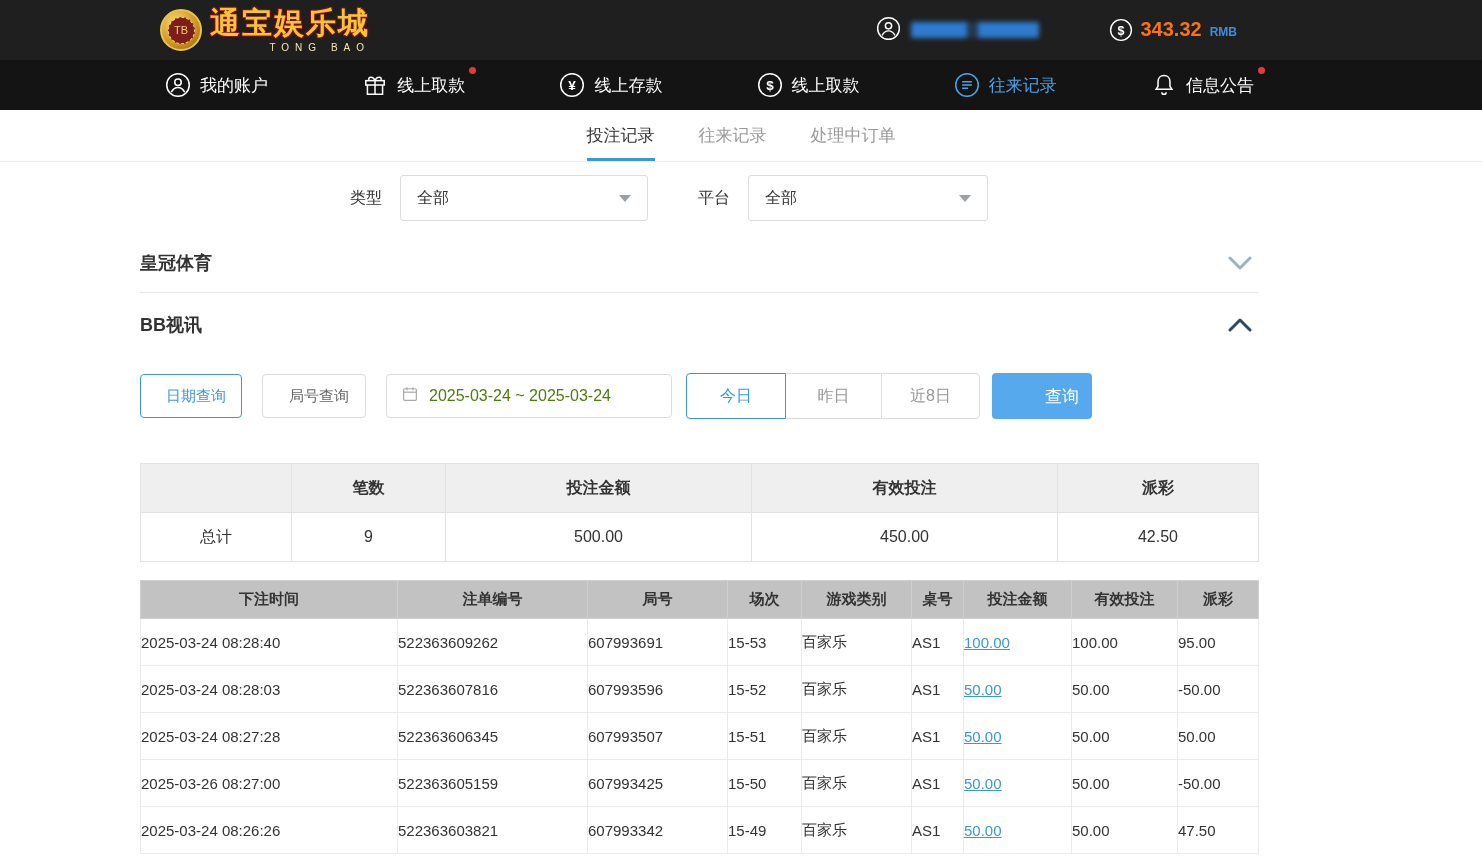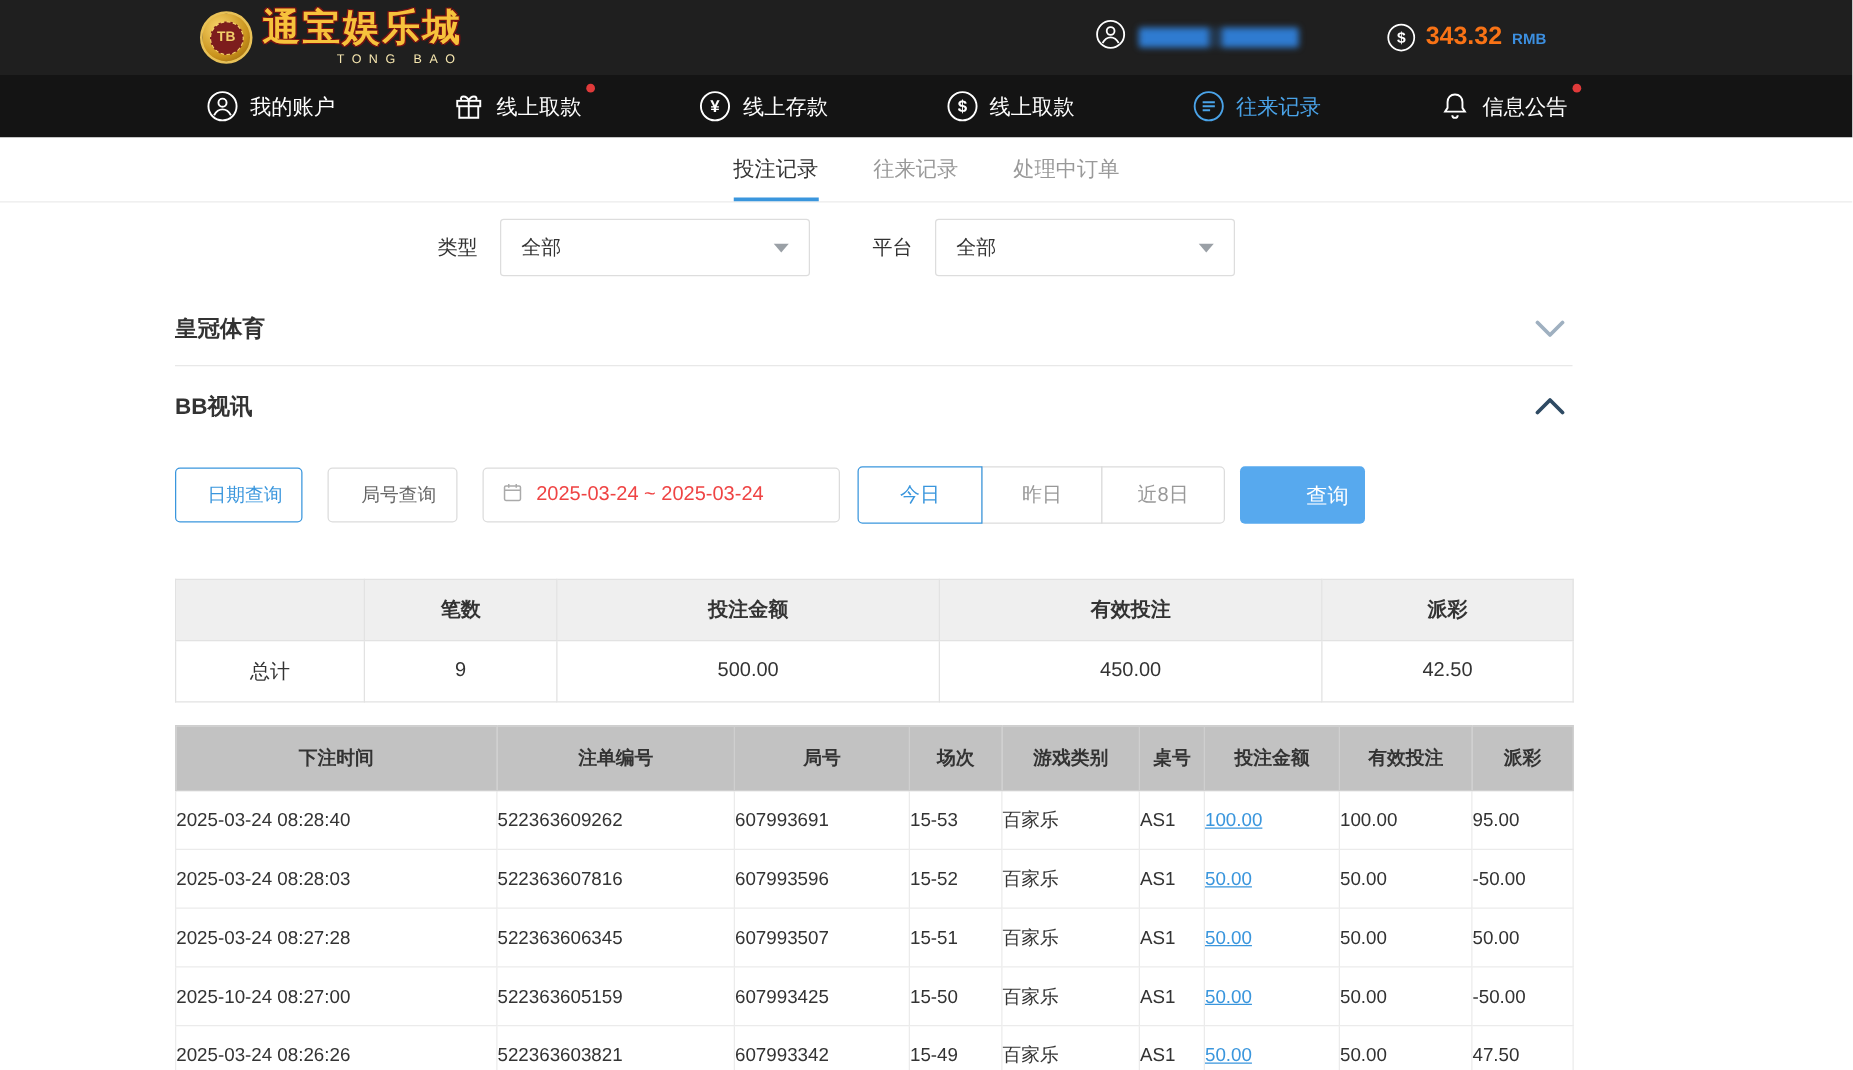--- a/index.html
+++ b/index.html
@@ -7,21 +7,21 @@
     font-family:"Liberation Sans","DejaVu Sans",sans-serif; }
 
   
   .topbar { height:60px; background:#1f1f1f; display:flex; align-items:center;
     justify-content:space-between; padding:0 245px 0 160px; }
   .logo { display:flex; align-items:center; gap:8px; cursor:pointer; }
   .coin { width:42px; height:42px; border-radius:50%;
     background:radial-gradient(circle at 35% 30%, #f9d66b, #c9921c 62%, #8a5a0a);
     border:2px solid #e8c157; display:flex; align-items:center; justify-content:center; }
   .coin-inner { width:27px; height:27px; border-radius:50%; background:#7d1d1d;
-    border:1px dashed #f3cf6a; color:#f3cf6a; font-size:11px; font-weight:bold;
+    border:1px dashed #f3cf6a; color:#f3cf6a; font-size:11px; font-weight:normal;
     display:flex; align-items:center; justify-content:center;text-align:center; }
   .logo-cn { font-size:30px; font-weight:bold; color:#f7c23c; letter-spacing:2px; line-height:1;
     text-shadow:1px 1px 0 #7a1212,-1px -1px 0 #7a1212,1px -1px 0 #7a1212,-1px 1px 0 #7a1212; }
   .logo-en { font-size:10px; color:#f7e7b0; letter-spacing:6px; text-align:right; margin-top:4px; }
   .topbar-right { display:flex; align-items:center; gap:70px; }
   .user-info { display:flex; align-items:center; gap:10px; color:#fff; cursor:pointer; }
   .user-info svg { width:25px; height:25px; }
   .masked { width:128px; height:16px; border-radius:2px; filter:blur(2.5px);
     background:linear-gradient(90deg,#2f7bd0 0 44%, rgba(47,123,208,.25) 44% 52%, #2f7bd0 52% 100%); }
   .balance { display:flex; align-items:baseline; gap:8px; cursor:pointer; }
@@ -66,42 +66,42 @@
   .section-title { font-size:18px; font-weight:bold; color:#333; }
   .chev { cursor:pointer; padding-right:6px; display:flex; align-items:center; }
 
   .query-bar { display:flex; align-items:center; margin-top:16px; }
   .qbtn { height:44px; border-radius:4px; background:#fff; font-size:15px; cursor:pointer;
     font-family:inherit;padding-left:10px; }
   .btn-blue-outline { width:102px; border:1px solid #3a96dd; color:#3a96dd; }
   .btn-gray-outline { width:104px; border:1px solid #dcdcdc; color:#666; margin-left:20px; }
   .date-input { margin-left:20px; width:286px; height:44px; border:1px solid #dcdcdc;
     border-radius:4px; display:flex; align-items:center; gap:10px; padding:0 14px;
-    font-size:16px; color:#ef4444; cursor:pointer; background:#fff; }
+    font-size:16px; color:#4d7c0f; cursor:pointer; background:#fff; }
   .range-group { display:flex; margin-left:14px; }
   .range-btn { width:99px; height:46px; border:1px solid #dcdcdc; background:#fff;
     color:#999; font-size:16px; margin-left:-1px; cursor:pointer; font-family:inherit; position:relative; }
   .range-btn:first-child { border-radius:4px 0 0 4px; margin-left:0; width:100px; }
   .range-btn:nth-child(2) { width:97px; }
   .range-btn:last-child { border-radius:0 4px 4px 0; }
   .range-btn.active { border-color:#3a96dd; color:#3a96dd; z-index:2; }
   .search-btn { margin-left:12px; width:100px; height:46px; background:#57a9ee; color:#fff;
     font-size:17px; border:none; border-radius:4px; cursor:pointer; font-family:inherit;padding-left:40px; }
 
   
   table { border-collapse:collapse; table-layout:fixed; }
   .summary { width:1118px; margin-top:44px; }
   .summary th, .summary td { border:1px solid #e2e2e2; height:49px; text-align:center;
     font-size:16px; color:#333; }
   .summary th { background:#efefef; font-weight:bold; }
   .summary td { background:#fff; }
 
   
   .detail { width:1118px; margin-top:18px; }
-  .detail th { background:#c2c2c2; border:1px solid #cfcfcf; height:52px;
+  .detail th { background:#c2c2c2; border:1px solid #cfcfcf; height:38px;
     font-size:15px; font-weight:bold; color:#333; text-align:center; }
   .detail td { border:1px solid #ebebeb; height:47px; text-align:left;
     font-size:15px; color:#333; background:#fff; }
   .bet-link { color:#3a96dd; text-decoration:underline; cursor:pointer; }
   .neg { color:#f0484b; }
 </style>
 </head>
 <body>
 
 <header class="topbar">
@@ -341,21 +341,21 @@
           <td>522363606345</td>
           <td>607993507</td>
           <td>15-51</td>
           <td>百家乐</td>
           <td>AS1</td>
           <td><span class="bet-link">50.00</span></td>
           <td>50.00</td>
           <td>50.00</td>
         </tr>
         <tr>
-          <td>2025-10-24 08:27:00</td>
+          <td>2025-03-26 08:27:00</td>
           <td>522363605159</td>
           <td>607993425</td>
           <td>15-50</td>
           <td>百家乐</td>
           <td>AS1</td>
           <td><span class="bet-link">50.00</span></td>
           <td>50.00</td>
           <td class="neg">-50.00</td>
         </tr>
         <tr>

